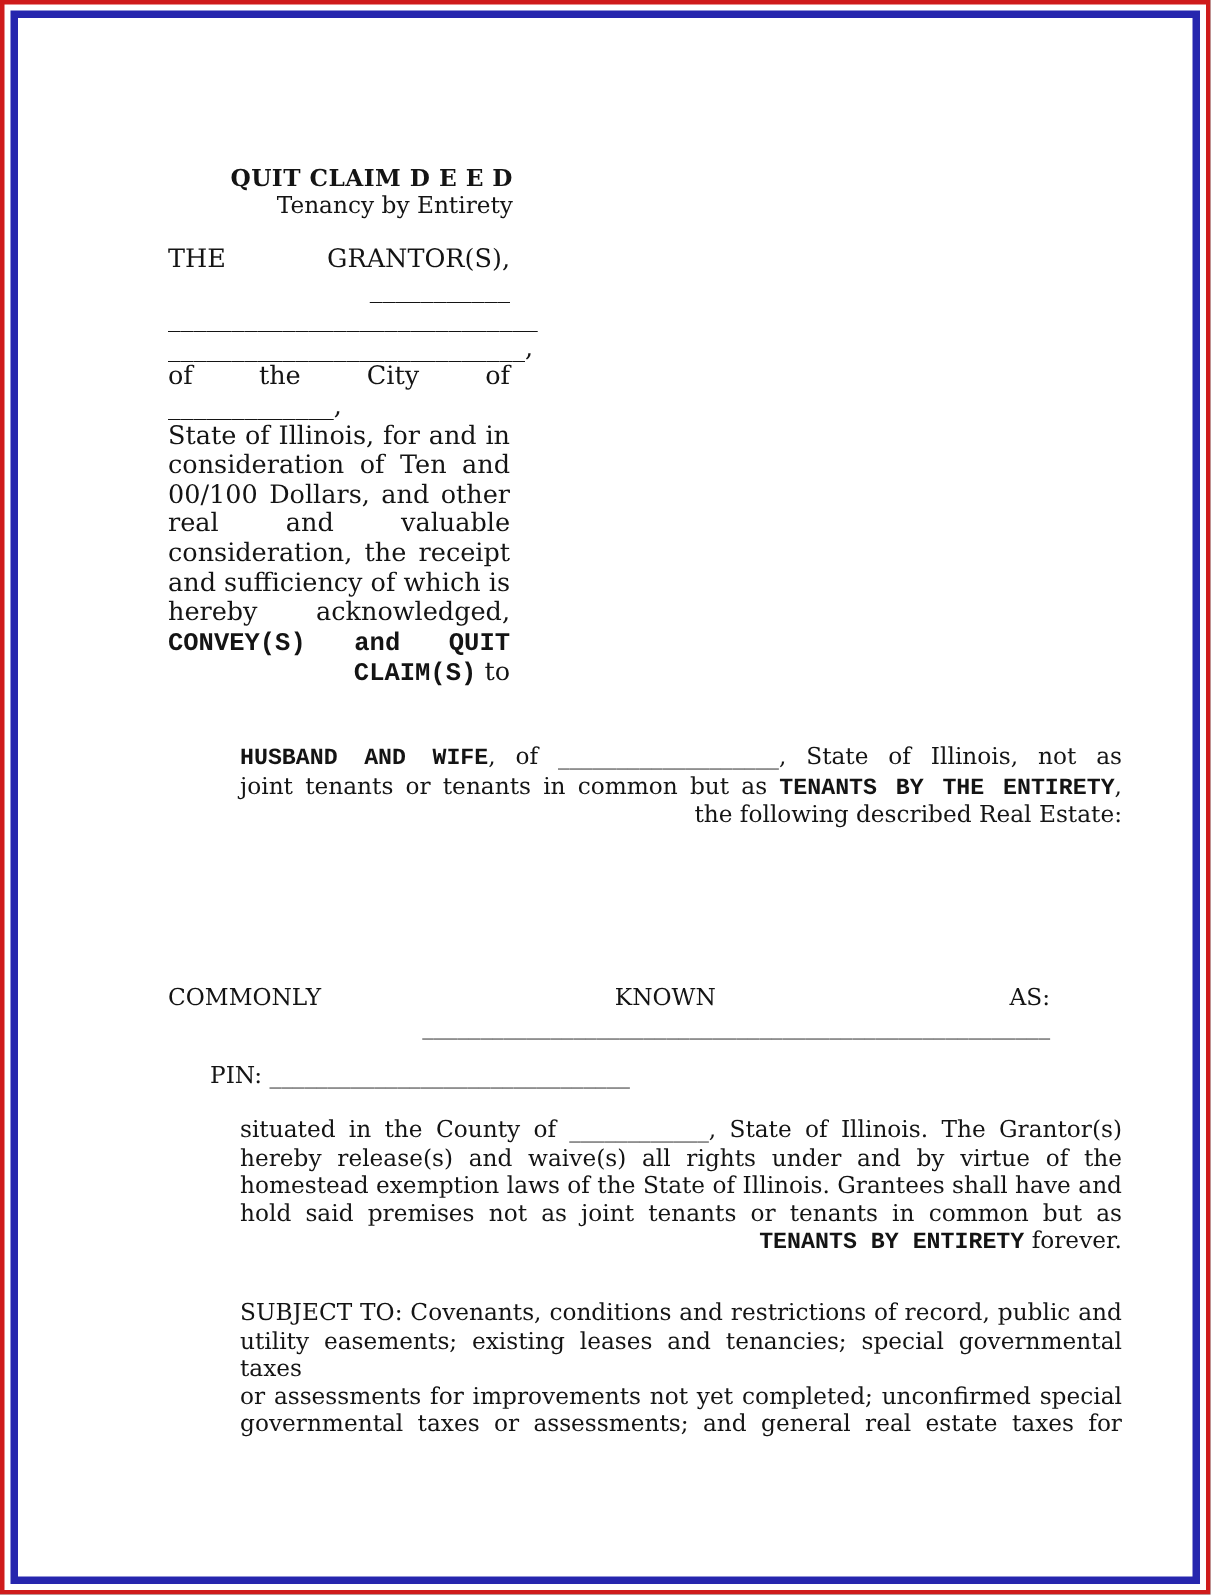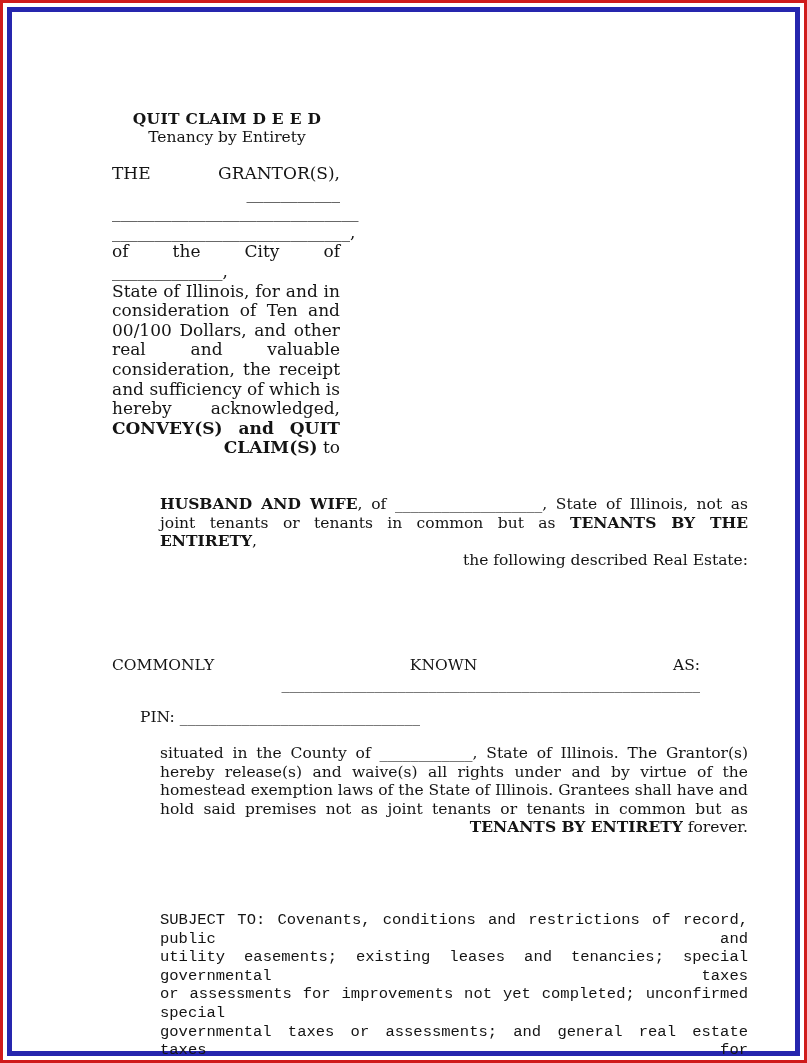--- a/index.html
+++ b/index.html
@@ -22,37 +22,37 @@
   .frame{
     position:absolute;
     left:4px;top:4px;right:4px;bottom:4px;
     border:5px solid var(--inner-border);
     pointer-events:none;
   }
   .abs{position:absolute;}
   
   .jl{text-align:justify;text-align-last:justify;}
   .ll{text-align:right;}
-  b{font-weight:bold;}
+  b{font-weight:bold;font-family:Liberation Mono, monospace;}
 
-  .title-block{left:109px;top:106px;width:230px;text-align:center;font-size:15.5px;line-height:19px;}
+  .title-block{left:109px;top:106px;width:230px;text-align:right;font-size:15.5px;line-height:19px;}
   .doc-title{font-weight:bold;letter-spacing:0.3px;}
 
   .grantor-col{left:109px;top:161px;width:228px;font-size:17px;line-height:19.6px;}
 
   .para{left:109px;width:588px;font-size:15.5px;line-height:18.6px;margin-left:48px;}
   .grantee-clause{top:492px;}
 
   .commonly-line{left:109px;top:653px;width:588px;font-size:15.5px;line-height:19px;}
   .commonly-blank{left:109px;top:672px;width:588px;font-size:15.5px;line-height:19px;white-space:nowrap;}
 
   .pin-line{left:98px;top:705px;width:588px;font-size:15.5px;line-height:19px;white-space:nowrap;margin-left:39px;}
 
   .situated-para{top:741px;}
-  .subject-para{top:908px;font-family:Liberation Mono, monospace;}
+  .subject-para{top:863px;}
 </style>
 </head>
 <body>
 
 <div class="page">
   <div class="frame"></div>
 
   <div class="abs title-block">
     <div class="doc-title">QUIT CLAIM D E E D</div>
     <div class="doc-subtitle">Tenancy by Entirety</div>

